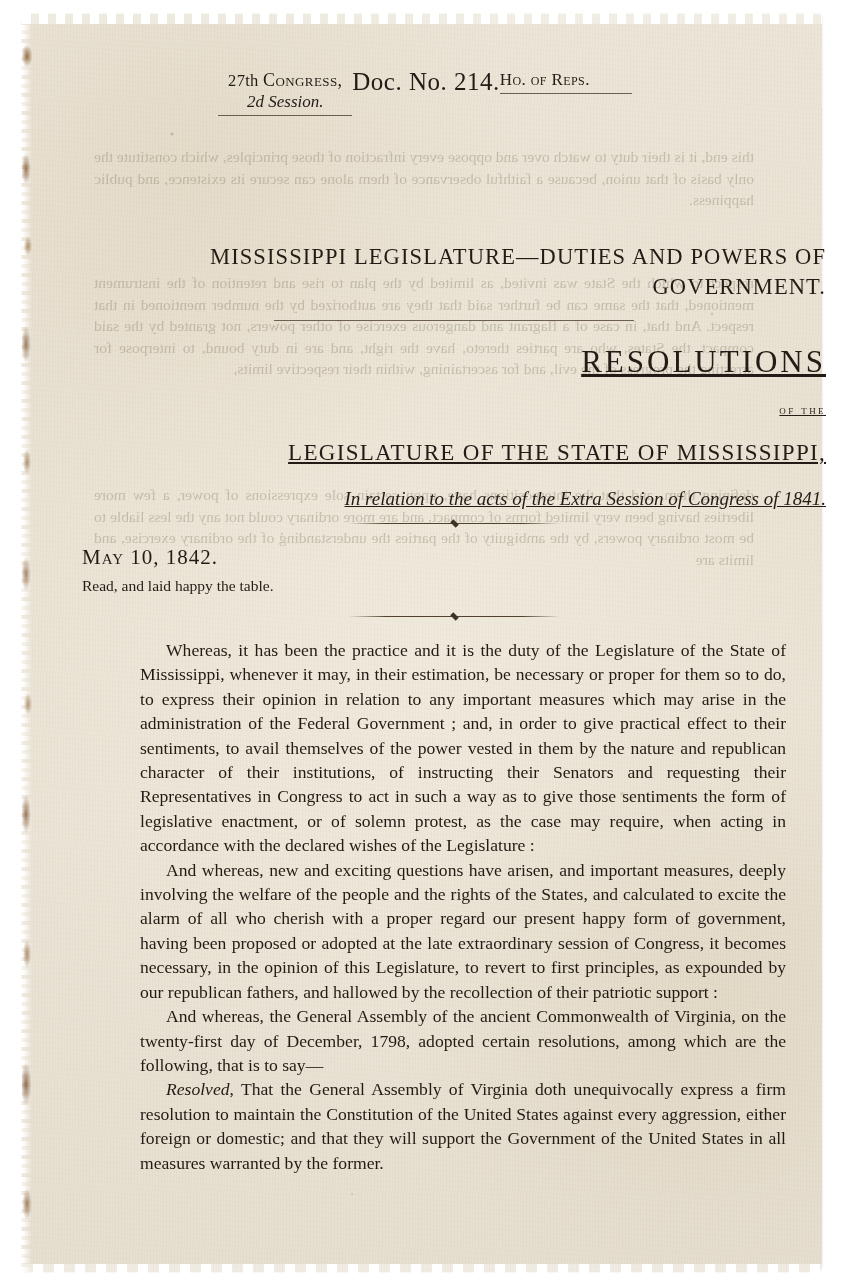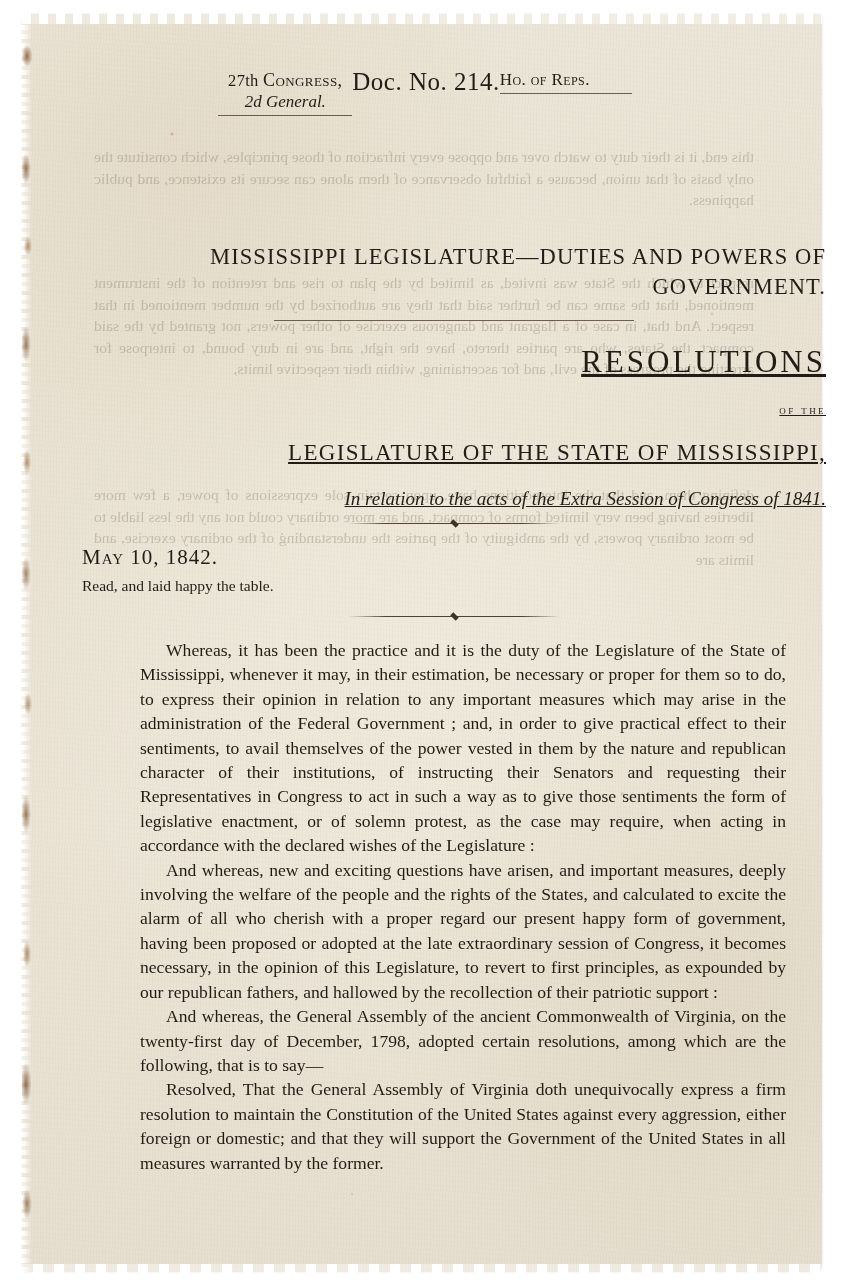--- a/index.html
+++ b/index.html
@@ -268,41 +268,41 @@
     font-size: 17.6px;
     line-height: 24.4px;
     text-align: justify;
     text-justify: inter-word;
     color: #221b14;
   }
   .body p {
     margin: 0;
     text-indent: 26px;
   }
-  .body .it { }
+  .body .it { font-style: italic; }
 </style>
 </head>
 <body>
 
 <div class="sheet">
 
   <div class="grain"></div>
   <div class="spots"></div>
 
   <div class="bleed" id="bleed-top">this end, it is their duty to watch over and oppose every infraction of those principles, which constitute the only basis of that union, because a faithful observance of them alone can secure its existence, and public happiness.</div>
   <div class="bleed" id="bleed-mid">respect to which the State was invited, as limited by the plan to rise and retention of the instrument mentioned, that the same can be further said that they are authorized by the number mentioned in that respect. And that, in case of a flagrant and dangerous exercise of other powers, not granted by the said compact, the States, who are parties thereto, have the right, and are in duty bound, to interpose for arresting the progress of the evil, and for ascertaining, within their respective limits,</div>
   <div class="bleed" id="bleed-low">defining them, and that the interpositions have, upon certain sole expressions of power, a few more liberties having been very limited forms of compact, and are more ordinary could not any the less liable to be most ordinary powers, by the ambiguity of the parties the understanding of the ordinary exercise, and limits are</div>
 
   <div class="content">
 
     <div class="masthead">
 
       <div class="mh-left">
         <div class="mh-line1"><span>27th </span><span class="smallcaps">Congress,</span></div>
-        <div class="mh-line2">2d General.</div>
+        <div class="mh-line2">2d Session.</div>
         <div class="mh-rule"></div>
       </div>
 
       <div class="mh-center">Doc. No. 214.</div>
 
       <div class="mh-right">
         <div class="smallcaps">Ho. of Reps.</div>
         <div class="mh-rule"></div>
       </div>
 

